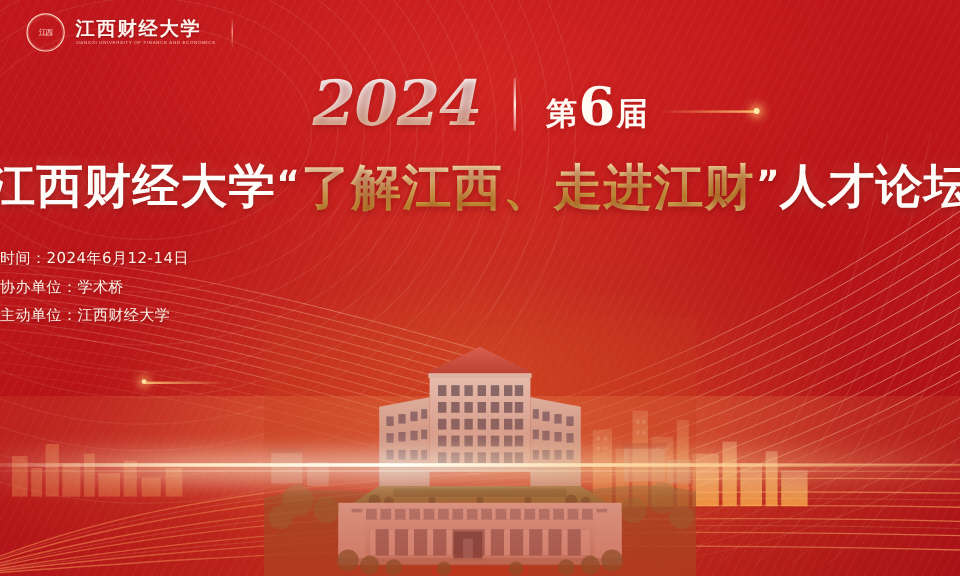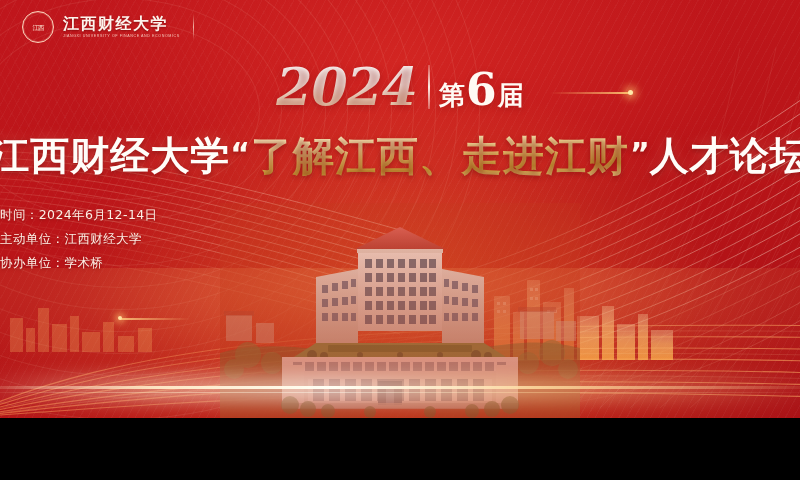--- a/index.html
+++ b/index.html
@@ -1,19 +1,19 @@
 <!DOCTYPE html>
 <html><head>
 <meta charset="utf-8">
 <style>
   html,body{margin:0;padding:0;background:#000;}
   body{font-family:"Liberation Sans","DejaVu Sans",sans-serif;}
 
   .poster{
-    position:relative;width:800px;height:418px;overflow:hidden;
+    position:relative;width:800px;height:480px;overflow:hidden;
     background:
       radial-gradient(ellipse 520px 300px at 50% 64%, rgba(255,150,60,.32) 0%, rgba(210,50,25,0) 62%),
       radial-gradient(ellipse 700px 420px at 50% 100%, rgba(255,120,40,.30) 0%, rgba(200,40,25,0) 60%),
       radial-gradient(ellipse 480px 260px at 50% 14%, rgba(214,40,35,.85) 0%, rgba(176,20,24,0) 70%),
       linear-gradient(170deg,#c0161c 0%,#bb1519 42%,#b31317 70%,#a81016 100%);
   }
 
   
   .diag-texture{
     position:absolute;inset:0;
@@ -105,21 +105,21 @@
   .logo2-wrap{display:flex;align-items:center;gap:7px;}
   .logo2-cn{
     font-family:"DejaVu Sans","Liberation Sans",sans-serif;
     font-size:13px;line-height:14px;color:#fdf3ec;font-weight:700;letter-spacing:.5px;
   }
   .logo2-en{font-size:3.4px;line-height:5px;color:rgba(255,228,212,.78);letter-spacing:.4px;}
 
   
   .yearline{
     position:absolute;top:62px;left:0;right:0;z-index:9;
-    display:flex;align-items:flex-end;justify-content:center;gap:0;
+    display:flex;align-items:flex-end;justify-content:center;gap:16px;
   }
   .year{
     font-family:"DejaVu Serif","Liberation Serif",serif;
     font-weight:700;font-style:italic;font-size:52px;line-height:50px;
     letter-spacing:-1px;
     background:linear-gradient(180deg,#ffffff 0%,#fff8ef 46%,#f2dcc4 70%,#e8c9a6 100%);
     -webkit-background-clip:text;background-clip:text;color:transparent;
     text-shadow:0 2px 6px rgba(120,10,10,.35);
     padding-right:2px;
   }
@@ -605,17 +605,17 @@
   <div class="headline">
     <span class="hl-white">江西财经大学</span>
     <span class="quote">“</span>
     <span class="hl-gold">了解江西、走进江财</span>
     <span class="quote">”</span>
     <span class="hl-white">人才论坛</span>
   </div>
 
   <div class="info">
     <div class="row">时间：2024年6月12-14日</div>
+    <div class="row">协办单位：学术桥</div>
     <div class="row">主动单位：江西财经大学</div>
-    <div class="row">协办单位：学术桥</div>
   </div>
 
 </div>
 
 </body></html>

